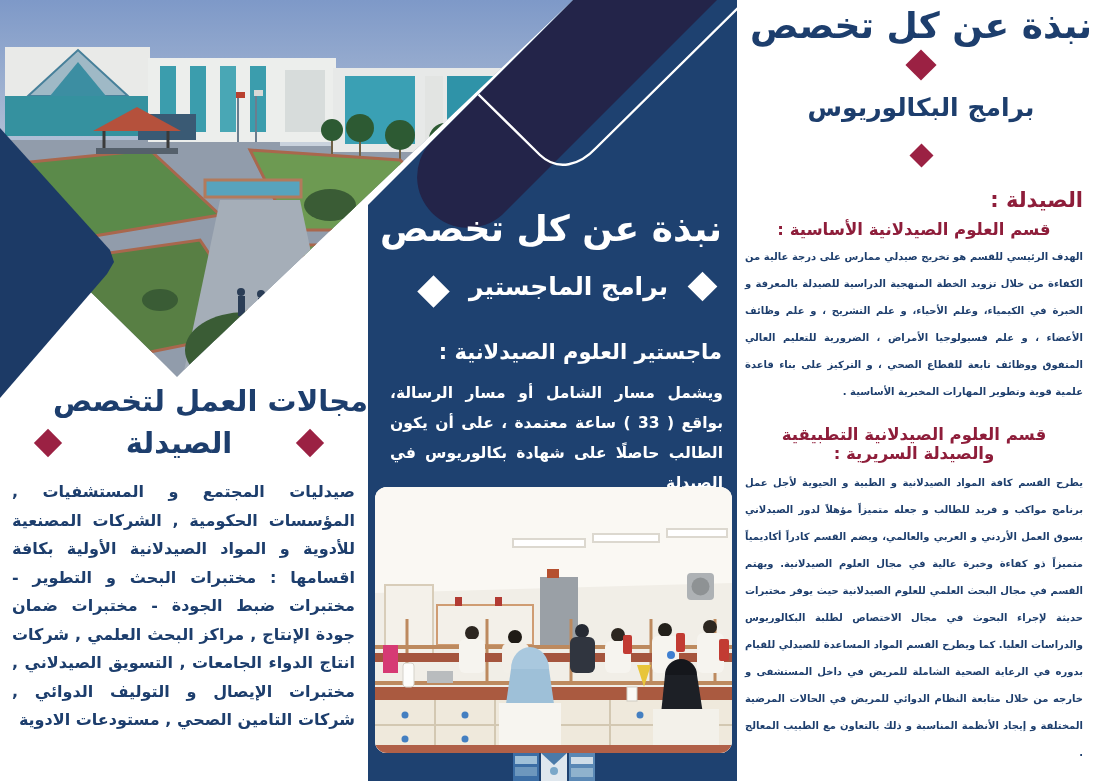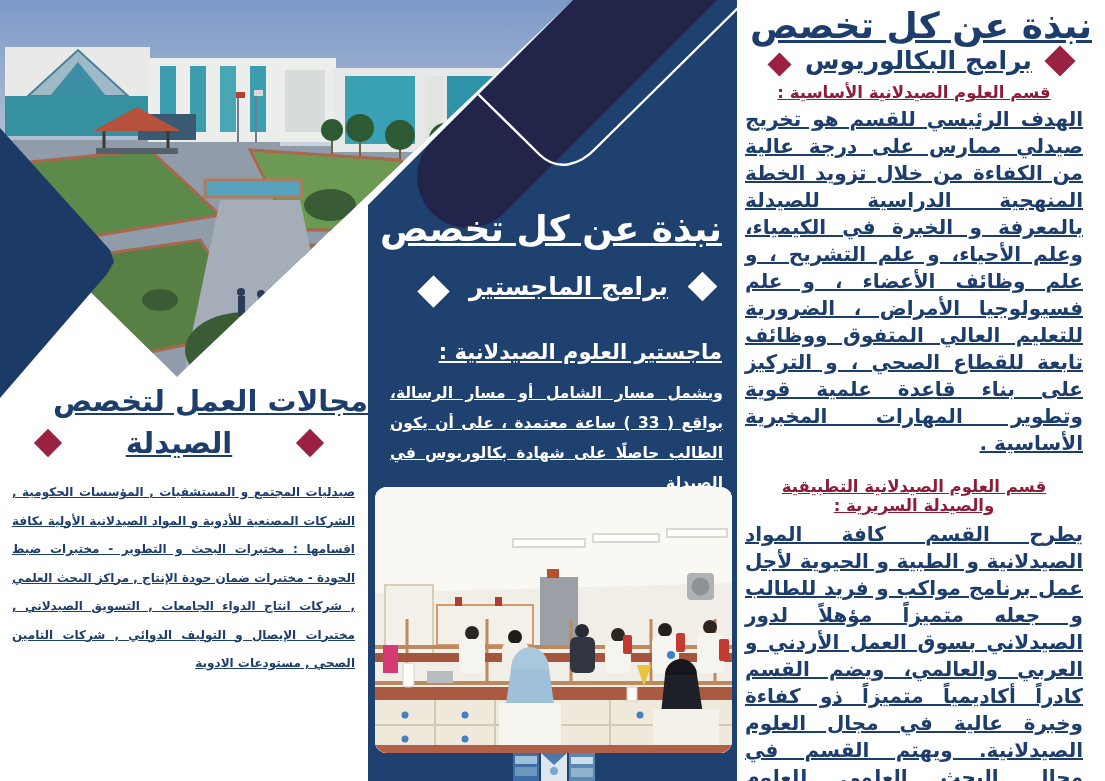--- a/index.html
+++ b/index.html
@@ -1,21 +1,21 @@
 <!DOCTYPE html>
 <html><head>
 <meta charset="utf-8">
 <style>
   html,body{margin:0;padding:0;background:#ffffff;}
   .poster{
     position:relative;width:1105px;height:781px;overflow:hidden;background:#ffffff;
     font-family:"DejaVu Sans", sans-serif;font-weight:700;
   }
   
-  .rtl{direction:rtl;unicode-bidi:isolate;text-decoration:underline;}
+  .rtl{direction:rtl;unicode-bidi:isolate;}
   .diamond{display:inline-block;transform:rotate(45deg);flex:none;}
   .d-red{background:#9b2143;}
   .d-white{background:#ffffff;}
 
   
   .photo-campus{
     position:absolute;left:0;top:0;width:573px;height:390px;z-index:1;
     clip-path:polygon(0 0,573px 0,188px 366px,177px 377px,166px 366px,0 203px);
   }
   .photo-campus svg{display:block;width:100%;height:100%;}
@@ -60,47 +60,47 @@
     position:absolute;left:513px;top:753px;width:82px;height:28px;z-index:5;overflow:hidden;
   }
 
   
   .col-right{
     position:absolute;left:737px;top:0;width:368px;height:781px;z-index:2;
     color:#1d3e6d;background:#ffffff;
   }
   .right-title{margin:0;padding-top:5px;font-size:36px;text-align:center;color:#1d3e6d;}
   .right-subtitle-row{
-    display:flex;align-items:center;justify-content:center;gap:17px;
+    margin-top:8px;display:flex;align-items:center;justify-content:center;gap:17px;flex-direction:column;
   }
   .right-subtitle-row .txt{font-size:25px;color:#1d3e6d;}
   .sec-title-red{
     margin:24px 22px 0 8px;font-size:21px;text-align:right;color:#8e1d3a;
   }
   .sec-heading-red{
     margin:8px 22px 0 8px;font-size:16.5px;text-align:center;color:#8e1d3a;
   }
   .sec-body{
-    margin:4px 22px 0 8px;font-size:20px;line-height:27px;
+    margin:4px 22px 0 8px;font-size:10px;line-height:27px;
     text-align:justify;text-align-last:right;color:#1d3e6d;
   }
   .sec-body.second{margin-top:6px;}
 
   
   .col-left-content{
     position:absolute;left:0;top:384px;width:368px;z-index:2;color:#1d3e6d;
   }
   .left-heading{margin:0;font-size:29px;text-align:right;color:#1d3e6d;}
   .left-heading-row{
     margin-top:8px;display:flex;align-items:center;justify-content:space-between;
     padding:0 48px 0 38px;
   }
   .left-heading-row .txt{font-size:29px;color:#1d3e6d;}
   .left-body{
-    margin:18px 13px 0 12px;font-size:12px;line-height:28.5px;
+    margin:18px 13px 0 12px;font-size:16px;line-height:28.5px;
     text-align:justify;text-align-last:right;color:#1d3e6d;
   }
 </style>
 </head>
 <body>
 
 <div class="poster">
 
   <div class="photo-campus">
     <svg viewBox="0 0 573 390" preserveAspectRatio="none">
@@ -308,20 +308,21 @@
     </svg>
   </div>
 
   <div class="col-right">
     <h1 class="right-title rtl">نبذة عن كل تخصص</h1>
     <div class="right-subtitle-row rtl">
       <span class="diamond d-red" style="width:22px;height:22px;"></span>
       <span class="txt">برامج البكالوريوس</span>
       <span class="diamond d-red" style="width:17px;height:17px;margin-top:8px;"></span>
     </div>
+    <h2 class="sec-title-red rtl">الصيدلة :</h2>
     <h3 class="sec-heading-red rtl">قسم العلوم الصيدلانية الأساسية :</h3>
     <p class="sec-body rtl">الهدف الرئيسي للقسم هو تخريج صيدلي ممارس على درجة عالية من الكفاءة من خلال تزويد الخطة المنهجية الدراسية للصيدلة بالمعرفة و الخبرة في الكيمياء، وعلم الأحياء، و علم التشريح ، و علم وظائف الأعضاء ، و علم فسيولوجيا الأمراض ، الضرورية للتعليم العالي المتفوق ووظائف تابعة للقطاع الصحي ، و التركيز على بناء قاعدة علمية قوية وتطوير المهارات المخبرية الأساسية .</p>
     <h3 class="sec-heading-red rtl" style="margin-top:20px;">قسم العلوم الصيدلانية التطبيقية والصيدلة السريرية :</h3>
     <p class="sec-body second rtl">يطرح القسم كافة المواد الصيدلانية و الطبية و الحيوية لأجل عمل برنامج مواكب و فريد للطالب و جعله متميزاً مؤهلاً لدور الصيدلاني بسوق العمل الأردني و العربي والعالمي، ويضم القسم كادراً أكاديمياً متميزاً ذو كفاءة وخبرة عالية في مجال العلوم الصيدلانية. ويهتم القسم في مجال البحث العلمي للعلوم الصيدلانية حيث يوفر مختبرات حديثة لإجراء البحوث في مجال الاختصاص لطلبة البكالوريوس والدراسات العليا. كما ويطرح القسم المواد المساعدة للصيدلي للقيام بدوره في الرعاية الصحية الشاملة للمريض في داخل المستشفى و خارجه من خلال متابعة النظام الدوائي للمريض في الحالات المرضية المختلفة و إيجاد الأنظمة المناسبة و ذلك بالتعاون مع الطبيب المعالج .</p>
   </div>
 
   <div class="col-left-content">
     <h2 class="left-heading rtl">مجالات العمل لتخصص</h2>
     <div class="left-heading-row rtl">
       <span class="diamond d-red" style="width:20px;height:20px;"></span>

